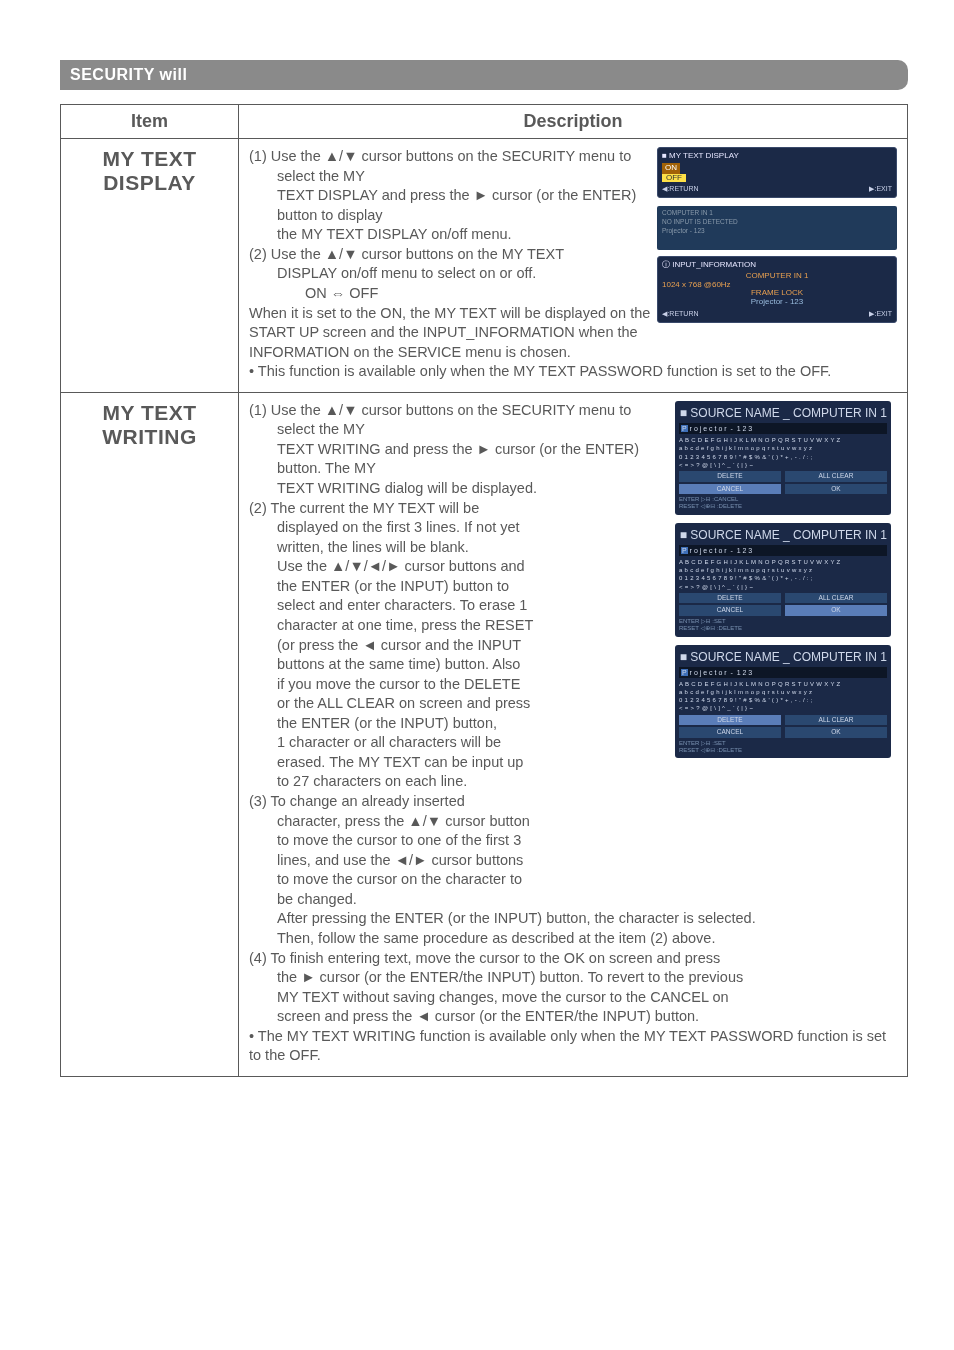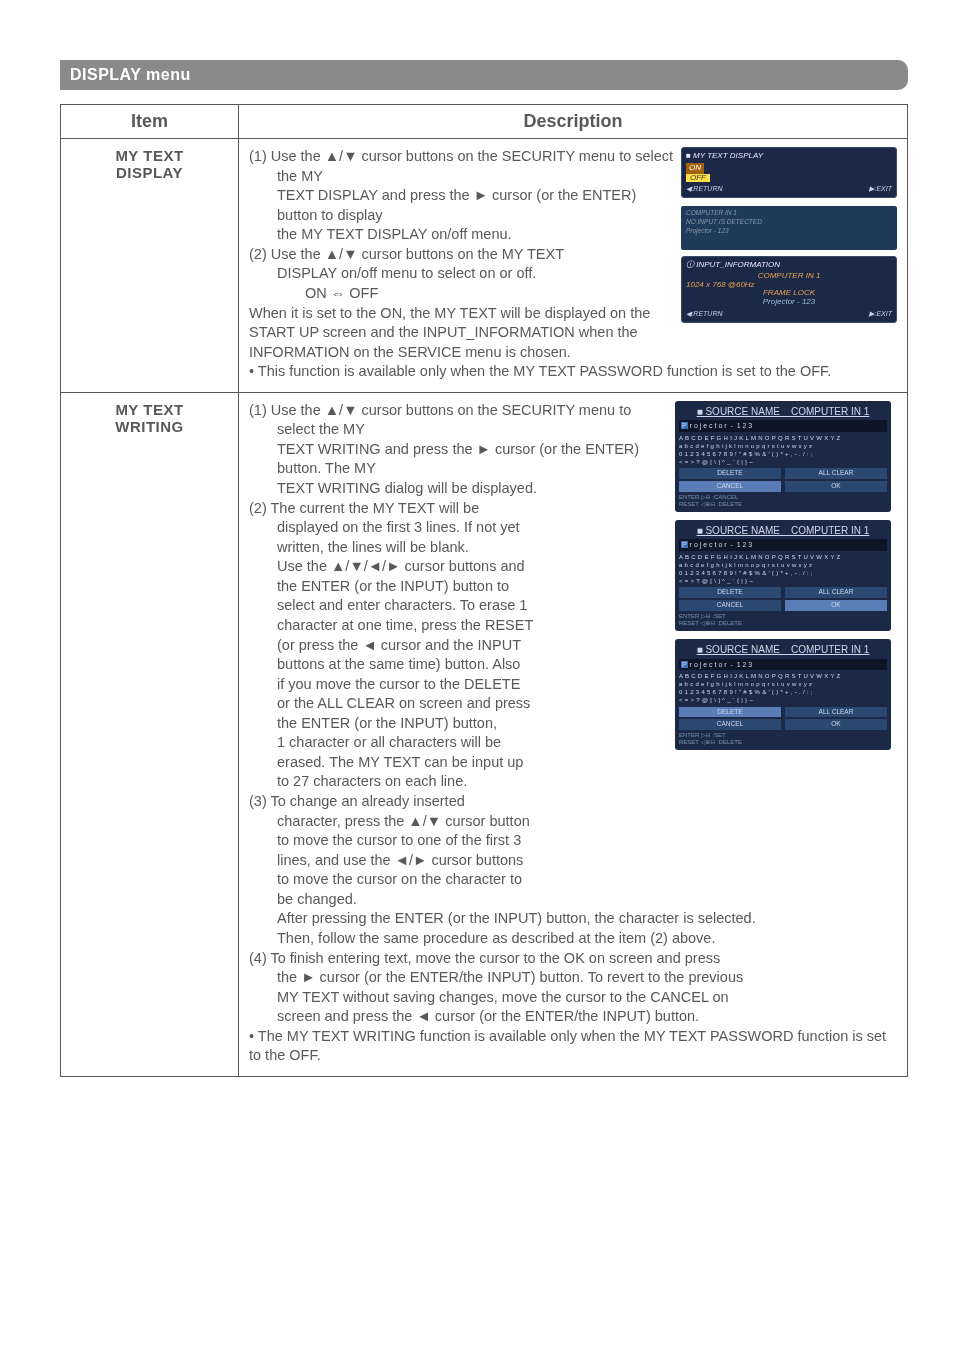--- a/index.html
+++ b/index.html
@@ -3,51 +3,51 @@
 <meta charset="utf-8">
 <style>
   * { box-sizing: border-box; margin: 0; padding: 0; }
   html, body { width: 954px; height: 1350px; font-family: Arial, Helvetica, sans-serif; background: #fff; color: #595959; }
   .page { width: 954px; height: 1350px; position: relative; padding: 0; }
   .menu-bar { margin: 60px 46px 0 60px; background: #8a8a8a; color: #fff; font-weight: bold; padding: 6px 10px; font-size: 16px; border-radius: 0 10px 10px 0; letter-spacing: 0.5px; }
   .tbl { margin: 14px 46px 16px 60px; border-collapse: collapse; width: 848px; table-layout: fixed; }
   .tbl th, .tbl td { border: 1.5px solid #595959; vertical-align: top; }
   .tbl th { text-align: center; font-weight: bold; font-size: 18px; padding: 6px 4px; color: #595959; }
   .tbl col.item { width: 178px; }
-  .item-cell { text-align: center; font-weight: bold; font-size: 15px; padding: 8px 4px; vertical-align: middle; letter-spacing: 0.5px; }
+  .item-cell { text-align: center; font-weight: bold; font-size: 21px; padding: 8px 4px; vertical-align: middle; letter-spacing: 0.5px; }
   .desc-cell { font-size: 14.5px; line-height: 1.35; padding: 8px 10px 10px 10px; position: relative; }
   .desc-cell p { margin: 0; }
   .indent { padding-left: 28px; }
   .hang { padding-left: 28px; text-indent: -28px; }
   .bold { font-weight: normal; }
-  .float-stack { float: right; width: 216px; margin-left: 6px; font-style: italic; }
+  .float-stack { float: right; width: 240px; margin-left: 6px; }
   .osd { background: #1b2947; color: #fff; border: 1px solid #3a4a6b; border-radius: 3px; font-size: 8px; line-height: 1.1; margin-bottom: 8px; padding: 4px; position: relative; }
   .osd .title { font-size: 8px; color: #e6e6ff; margin-bottom: 2px; }
   .osd .hl { background: #a16207; padding: 1px 3px; display: inline-block; }
   .osd .off { background: #fde047; color: #333; padding: 0 4px; display: inline-block; font-size: 8px; }
   .osd .foot { font-size: 7px; color: #c8d0e8; margin-top: 3px; display: flex; justify-content: space-between; }
   .osd .orange { color: #e8a050; font-size: 8px; }
   .osd-blank { background: #203a5a; height: 44px; border-radius: 2px; font-size: 7px; color: #9ab; padding: 3px 5px; margin-bottom: 6px; }
   .osd-blank .tiny { font-size: 6.5px; color: #89a; }
   .kbd-block { background: #1b2947; border-radius: 3px; padding: 4px; font-size: 7px; color: #cfd8ea; margin-bottom: 8px; width: 216px; }
-  .kbd-block .hdr { font-size: 10px; margin-bottom: 2px; display:flex; justify-content: center; text-decoration: underline; }
+  .kbd-block .hdr { font-size: 12px; margin-bottom: 2px; display:flex; justify-content: flex-end; }
   .kbd-block .btns { display:flex; gap: 4px; margin-top:2px; }
   .kbd-block .btn { flex:1; background:#2a4870; text-align:center; font-size:6.5px; padding:1px 0; }
   .kbd-block .btn.sel { background:#5a7db8; }
   .kbd-block .foot2 { font-size:6px; color:#7890b0; margin-top:2px; line-height:1.2; }
   .kbd-block .inputline { background:#0d1626; padding:1px 2px; font-size:7px; margin-bottom:2px; color:#cfd8ea; }
   .kbd-block .inputline .cur { background:#3e6fb8; padding:0 1px; }
   .page-num { position: absolute; bottom: 46px; left: 60px; font-size: 15px; color: #595959; }
   .clear { clear: both; }
 </style>
 </head>
 <body>
 <div class="page">
 
-<div class="menu-bar">DISPLAY menu</div>
+<div class="menu-bar">SECURITY will</div>
 
 <table class="tbl">
   <colgroup>
         <col class="item">
         <col>
       </colgroup>
   <thead>
     <tr>
       <th>Item</th>
       <th>Description</th>

